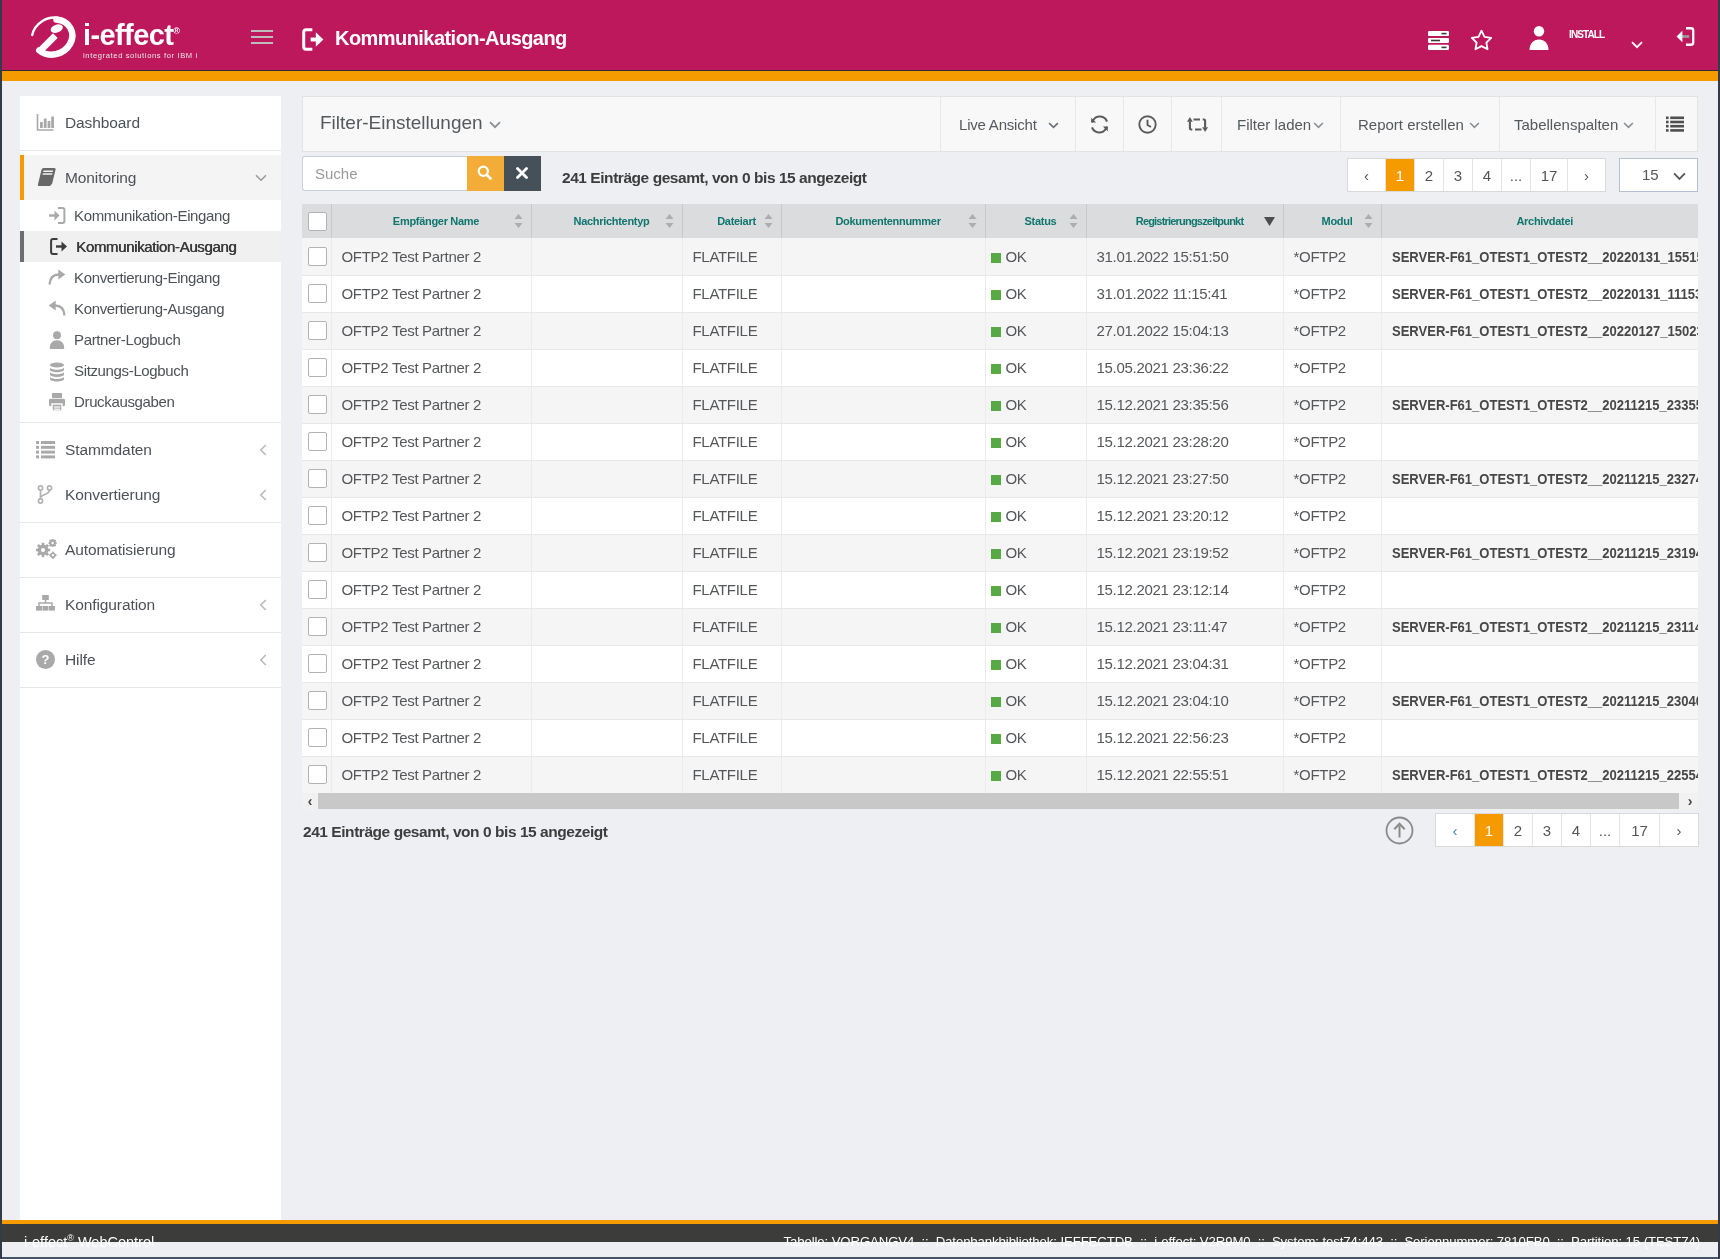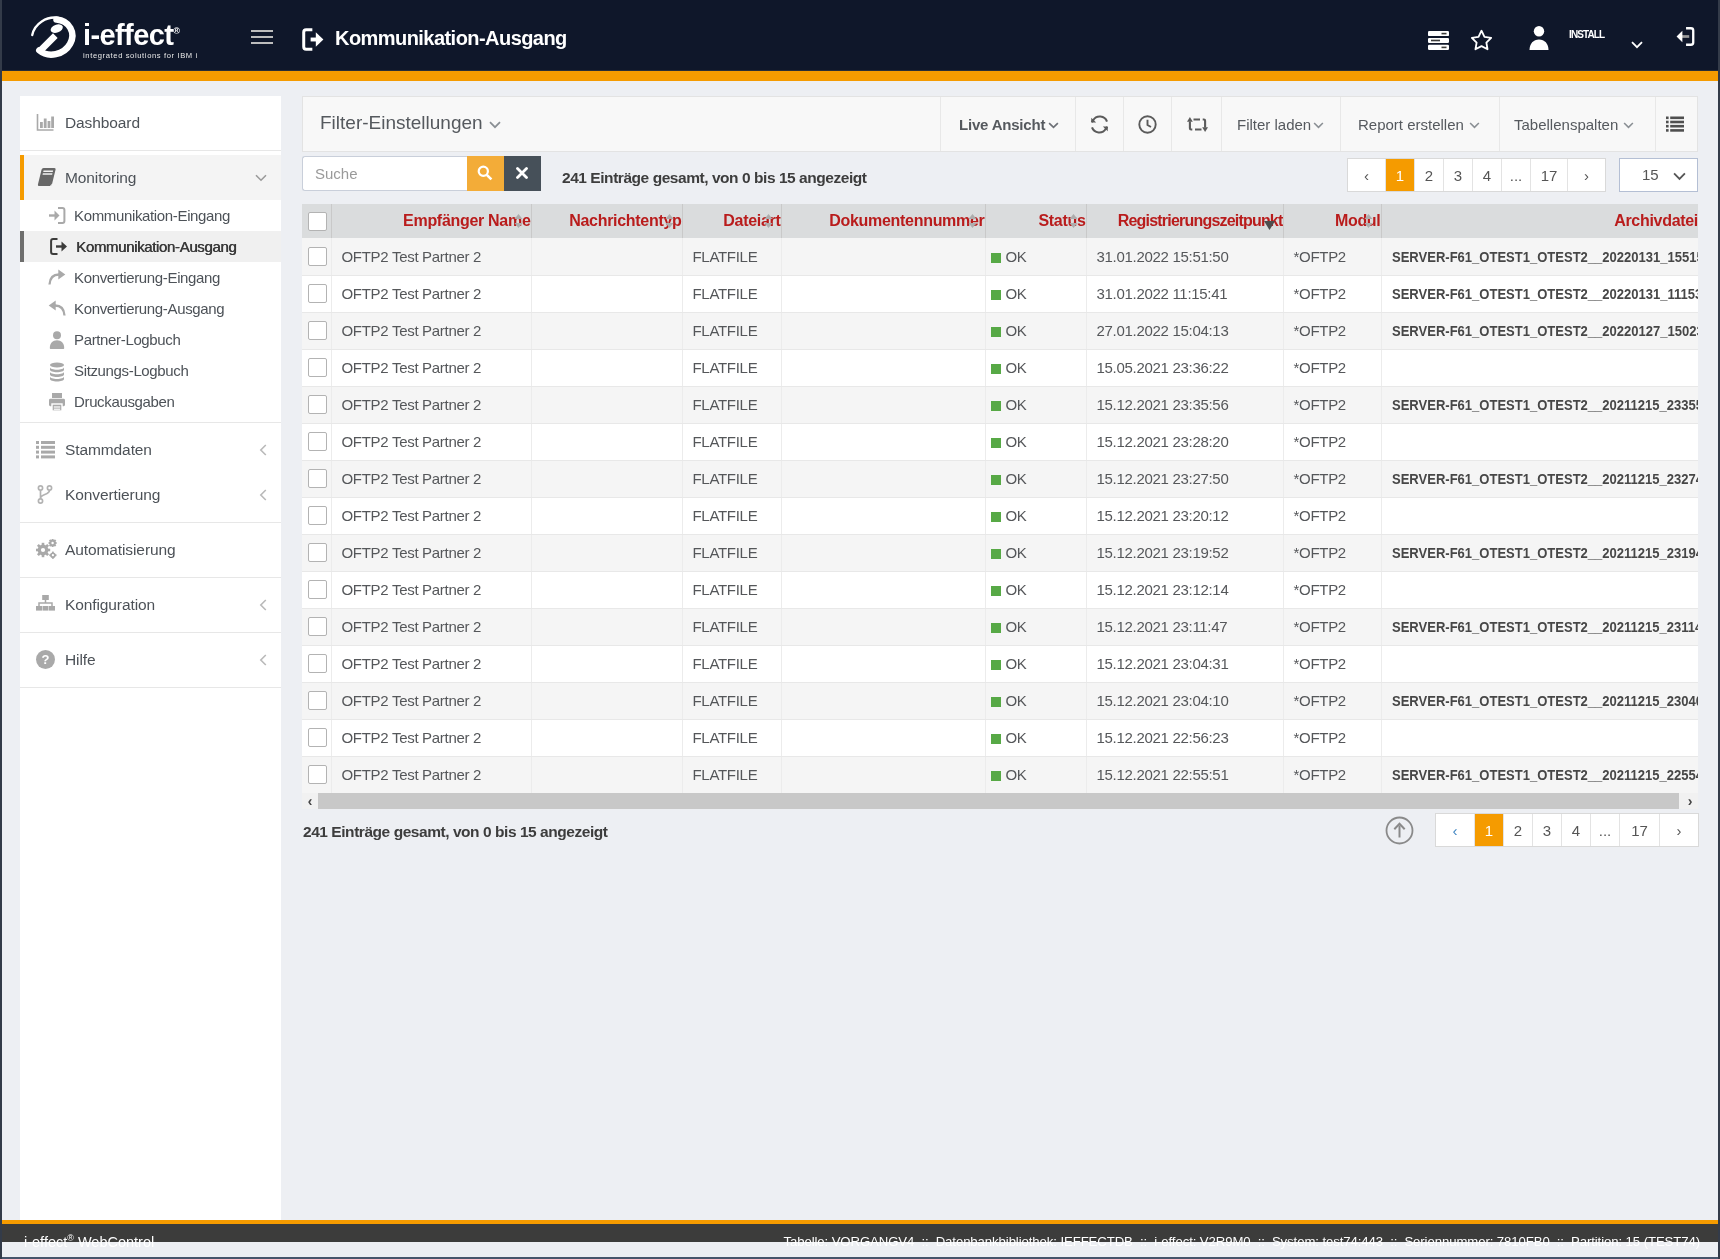--- a/index.html
+++ b/index.html
@@ -1,19 +1,19 @@
 <!DOCTYPE html>
 <html><head>
 <meta charset="utf-8">
 <style>
 * { margin:0; padding:0; box-sizing:border-box; }
 html,body { width:1720px; height:1259px; overflow:hidden; font-family:"Liberation Sans", sans-serif; background:#edeff3; }
 
 
-#topbar { position:absolute; left:0; top:0; width:1720px; height:70px; background:#0f172a;padding-left:42px; }
+#topbar { position:absolute; left:0; top:0; width:1720px; height:70px; background:#be185d;padding-left:42px; }
 #darkline { position:absolute; left:0; top:70px; width:1720px; height:1px; background:#272d38; }
 #orangebar { position:absolute; left:0; top:71px; width:1720px; height:10px; background:#f59b00; }
 #leftedge { position:absolute; left:0; top:0; width:2px; height:1259px; background:#333b49; z-index:50; }
 #rightedge { position:absolute; left:1718px; top:0; width:2px; height:1259px; background:#333b49; z-index:50; }
 #bottomedge { position:absolute; left:0; top:1257px; width:1720px; height:2px; background:#47556b; z-index:49; }
 
 #logo { position:absolute; left:26px; top:10px; }
 #logotext { position:absolute; left:83px; top:18px; color:#fff; }
 #logotext .big { font-size:29px; font-weight:bold; letter-spacing:-0.6px; line-height:26px; }
 #logotext .small { font-size:7.6px; letter-spacing:0.62px; color:#e8e8e8; display:block; margin-top:2px; }
@@ -36,41 +36,41 @@
 li.mon { background:#f4f4f4; border-left:4px solid #f59b00; padding-left:41px; }
 li.mon .ic { left:12px; color:#686868; }
 li.sub-active { background:#f0f0f0; border-left:4px solid #6e6e6d; padding-left:52px; color:#3a3a3a; text-shadow:0.5px 0 0 #3a3a3a; }
 li.sub-active .ic { left:26px; color:#3c3c3b; }
 
 
 #filterbar { position:absolute; left:302px; top:96px; width:1396px; height:56px; background:#f8f8f8; border:1px solid #e3e3e3; }
 #fe-title { position:absolute; left:17px; top:15px; font-size:19px; color:#55595e; }
 .fsep { position:absolute; top:0; width:1px; height:54px; background:#e8e8e8; }
 .fbtn { position:absolute; top:0; height:54px; display:flex; align-items:center; font-size:15px; color:#55595e; }
-.fbold { font-weight:bold; }
+.fbold { font-weight:normal; }
 
 #searchwrap { position:absolute; left:302px; top:156px; height:35px; }
 #searchinput { position:absolute; left:0; top:0; width:165px; height:35px; border:1px solid #c9cfda; border-right:none; border-radius:3px 0 0 3px; background:#fff; font-size:15px; color:#9a9a9a; padding-left:12px; line-height:33px; }
 #btn-search { position:absolute; left:165px; top:0; width:37px; height:35px; background:#f3ac38; }
 #btn-clear { position:absolute; left:202px; top:0; width:37px; height:35px; background:#465059; }
 #count-top { position:absolute; left:562px; top:169px; font-size:15.5px; font-weight:bold; color:#3d3d3d; letter-spacing:-0.45px; }
 #count-bottom { position:absolute; left:303px; top:823px; font-size:15.5px; font-weight:bold; color:#3d3d3d; letter-spacing:-0.45px; }
 
 .pager { position:absolute; display:flex; height:34px; border:1px solid #d9d9d9; background:#fff; }
 .pager .pg { min-width:29px; height:100%; display:flex; align-items:center; justify-content:center; font-size:15px; color:#555; border-right:1px solid #e3e3e3; padding:0 0; }
 .pager .pg:last-child { border-right:none; }
 .pager .on { background:#f59b00; color:#fff; }
 #pager-top { left:1347px; top:158px; }
 #pager-bottom { left:1435px; top:813px; }
 #pagesize { position:absolute; left:1619px; top:158px; width:79px; height:34px; border:1.5px solid #b4bfd4; background:#fff; }
 #pagesize .v { position:absolute; left:22px; top:7px; font-size:15px; color:#555; }
 
 
 #tbl { position:absolute; left:302px; top:204px; width:1396px; border-collapse:collapse; table-layout:fixed; background:#fff; }
-#tbl th { background:#dadcdd; height:34px; font-size:16px; letter-spacing:-0.3px; color:#b91c1c; text-align:right; font-weight:bold; padding:0 0 0 10px; border-right:1px solid #c9c9c9; position:relative; white-space:nowrap; overflow:hidden; }
+#tbl th { background:#dadcdd; height:34px; font-size:11px; letter-spacing:-0.3px; color:#0f766e; text-align:center; font-weight:bold; padding:0 0 0 10px; border-right:1px solid #c9c9c9; position:relative; white-space:nowrap; overflow:hidden; }
 #tbl td { height:37px; font-size:15px; letter-spacing:-0.3px; color:#55575a; padding:0 0 0 10px; border-right:1px solid #ececec; border-bottom:1px solid #e8e8e8; white-space:nowrap; overflow:hidden; }
 #tbl tr.odd td { background:#f5f5f5; }
 #tbl td.b { font-weight:bold; color:#474747; }
 #tbl td.b span { display:inline-block; transform:scaleX(0.868); transform-origin:left center; letter-spacing:0; }
 .cbx { width:19px; height:19px; border:1px solid #b3b3b3; border-radius:2px; background:#fff; margin:0 0 0 6px; }
 .sort { position:absolute; right:8px; top:10px; }
 .gsq { display:inline-block; width:10px; height:10px; background:#57a946; margin-right:5px; vertical-align:-1px; }
 
 
 #hscroll { position:absolute; left:302px; top:793px; width:1396px; height:16px; background:#f1f1f1; }

